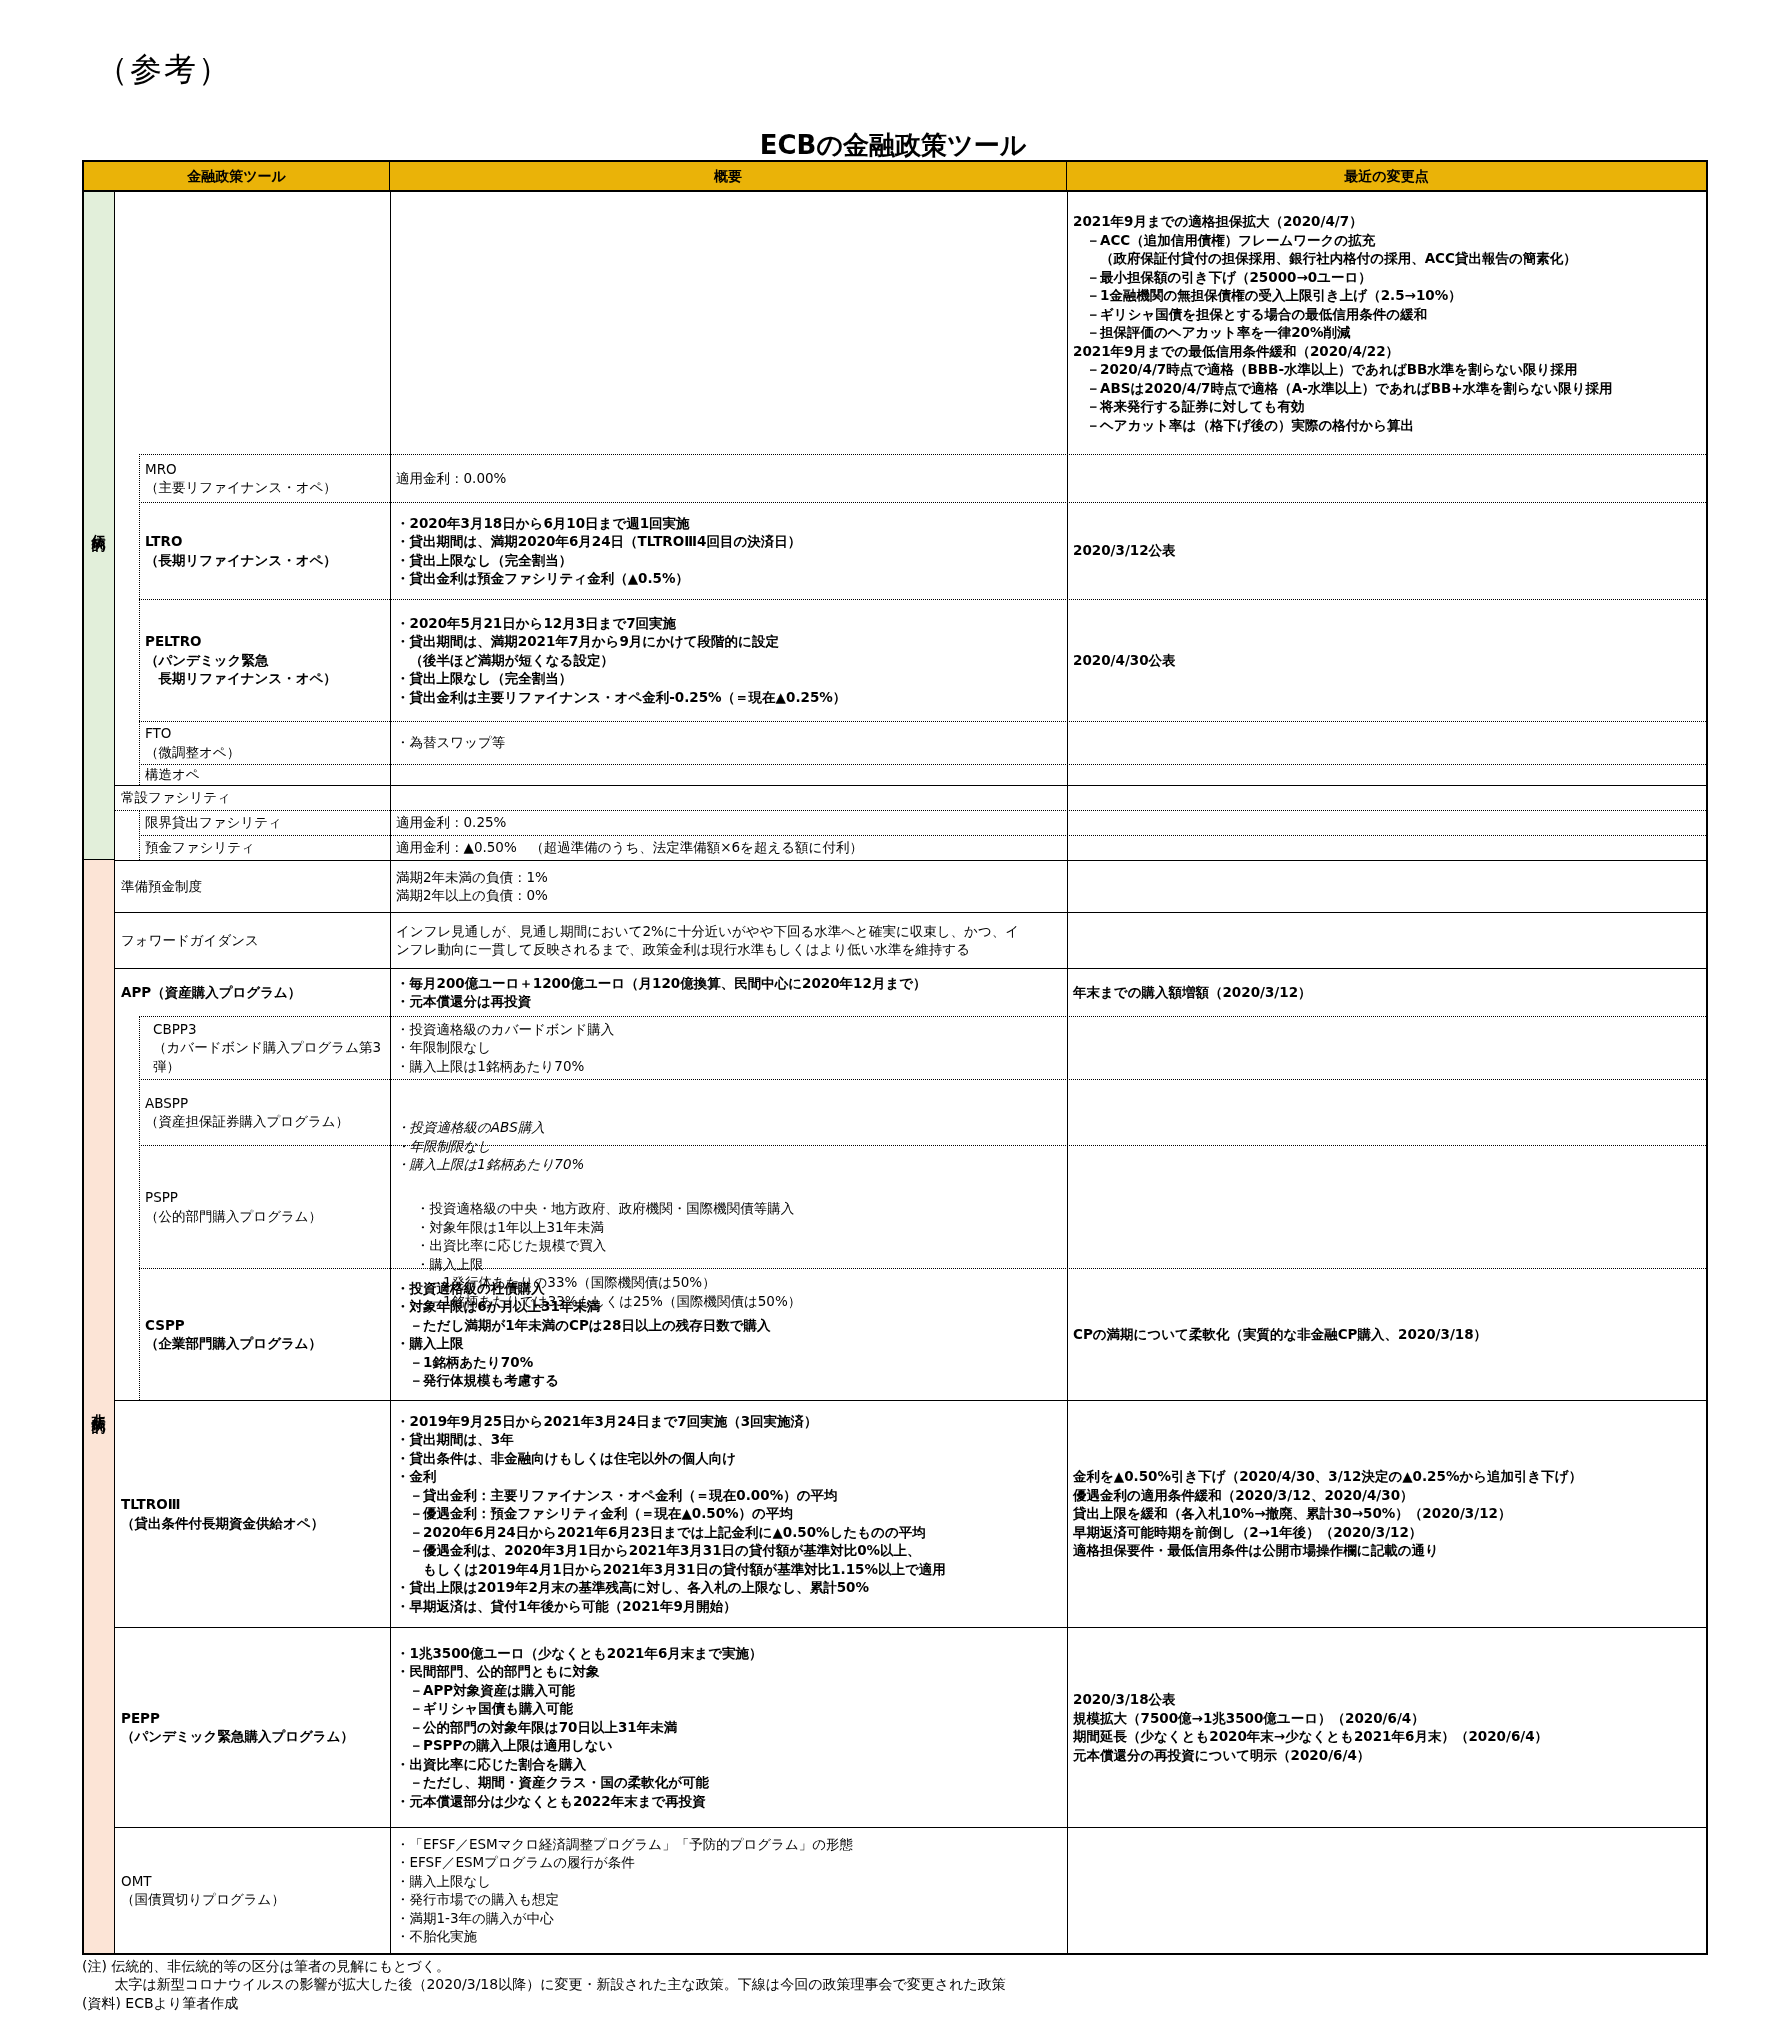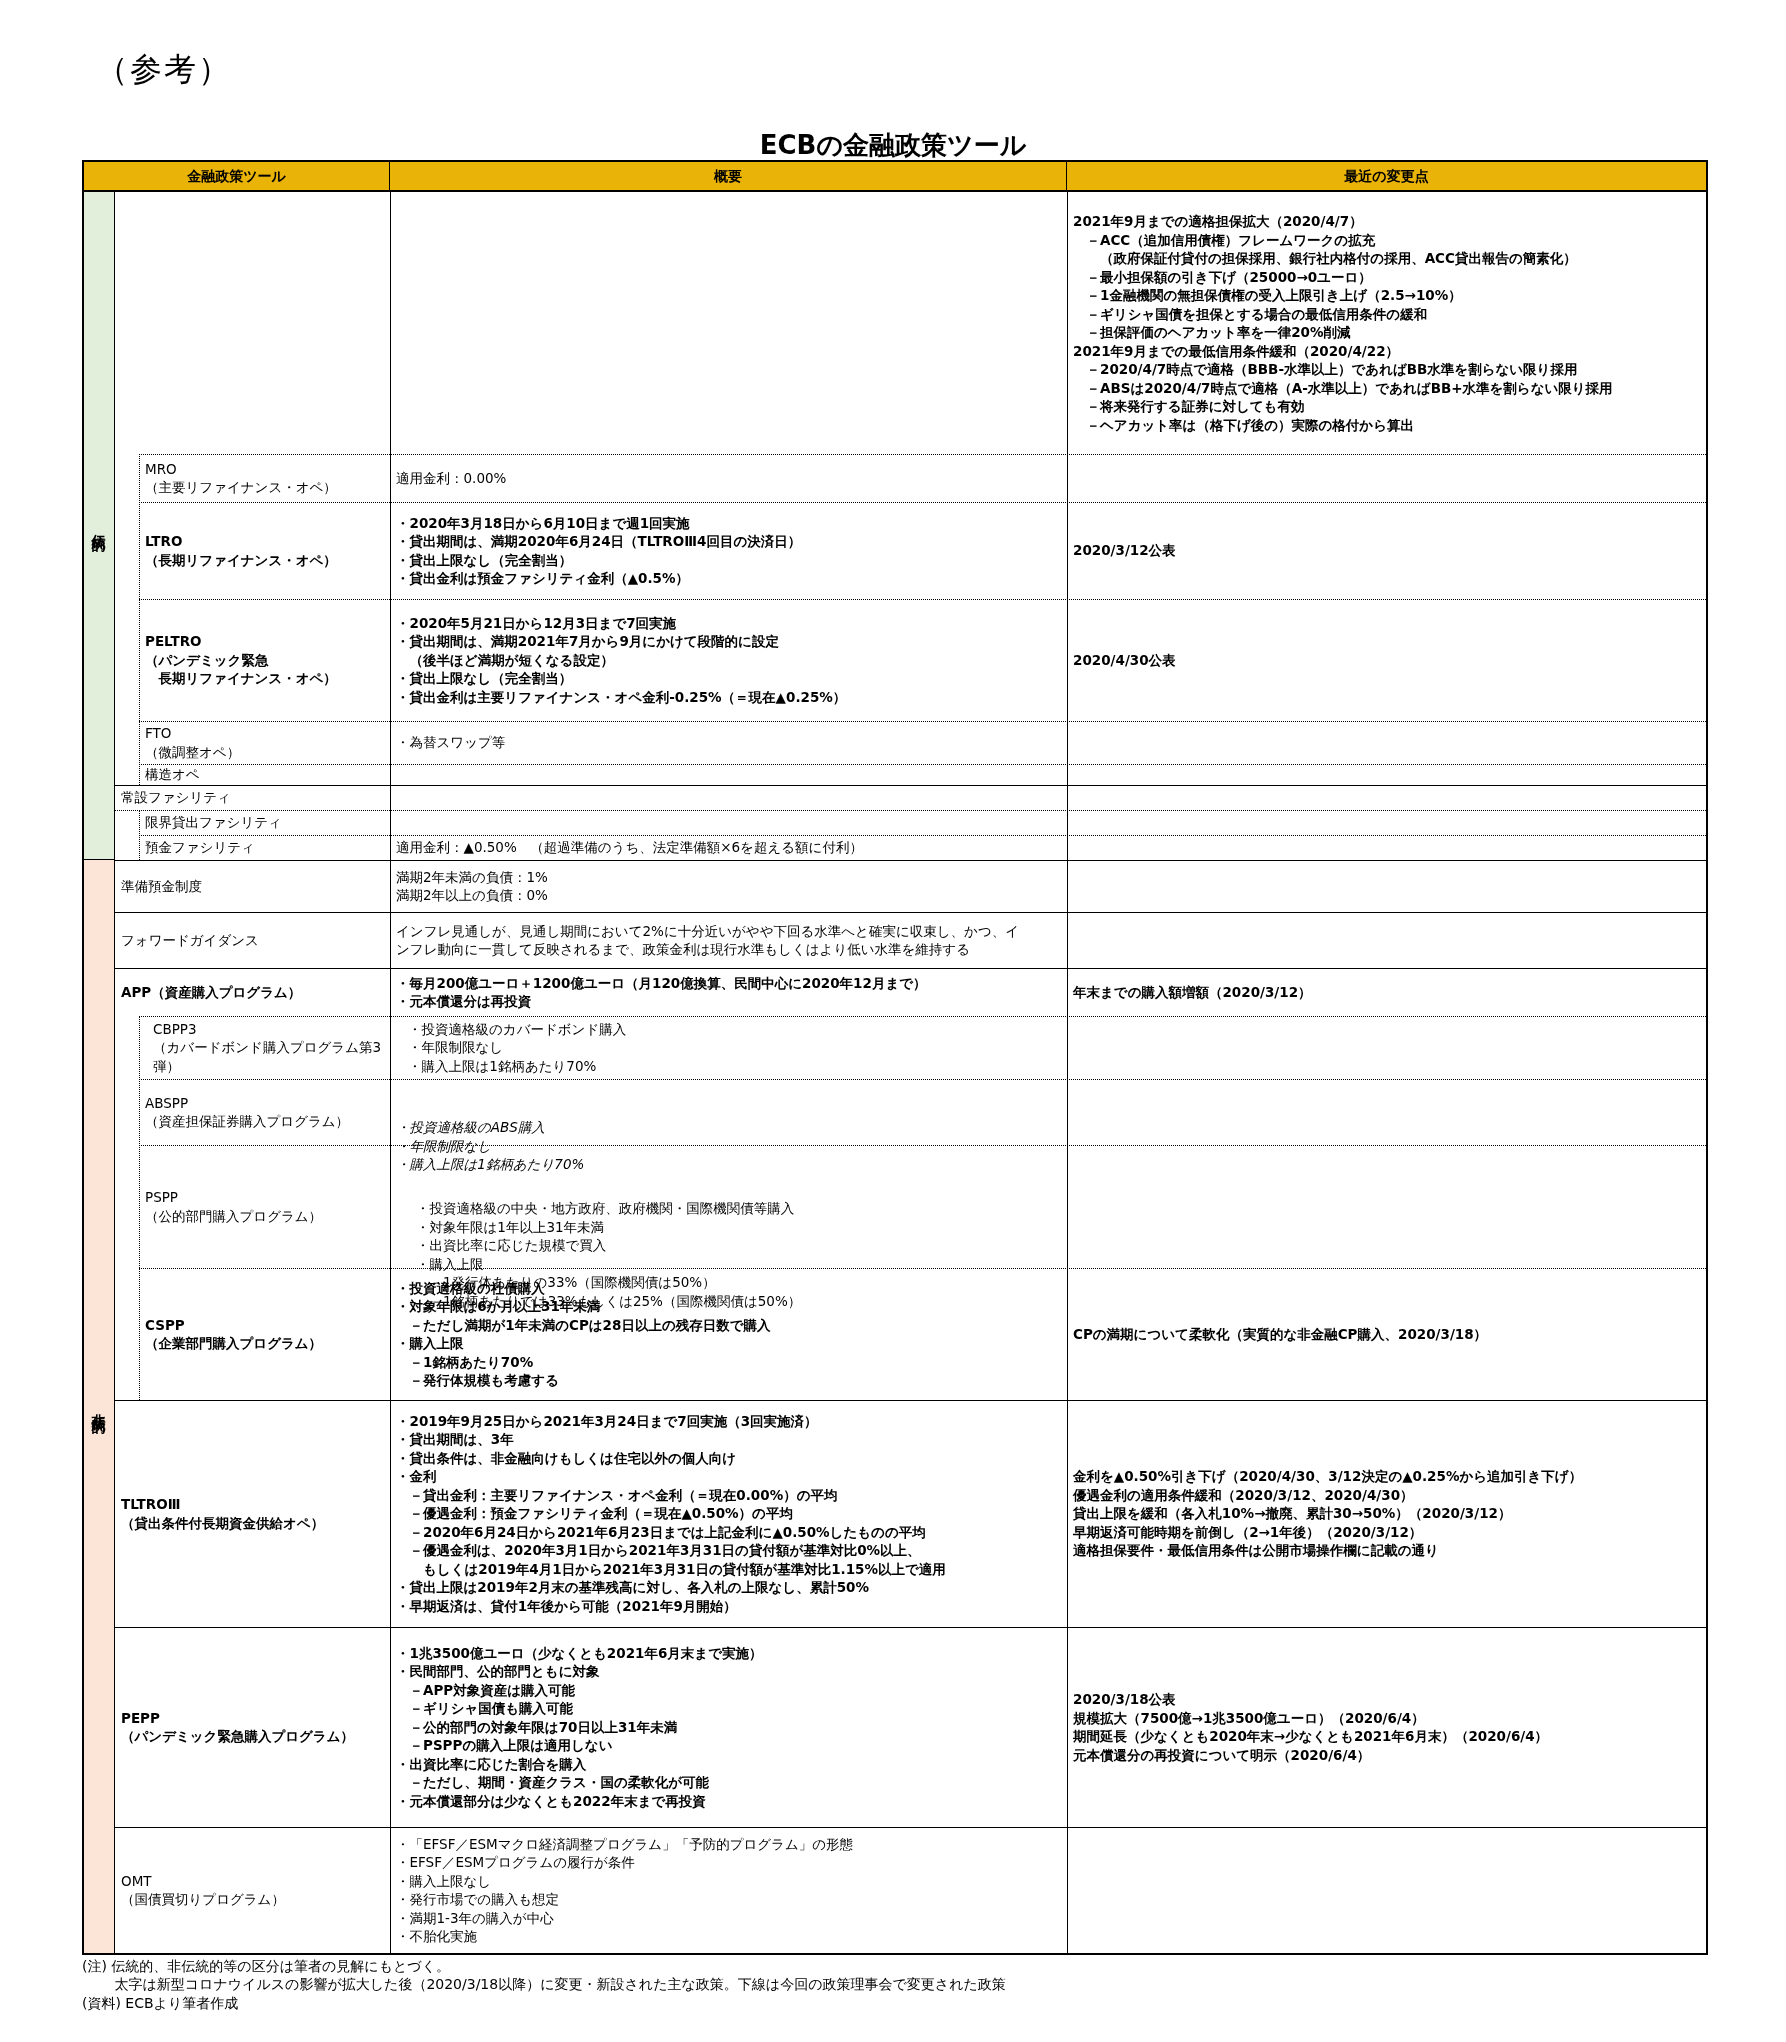--- a/index.html
+++ b/index.html
@@ -131,20 +131,23 @@
       <span>構造オペ</span>
     </div>
 
   <div class="cell vc" style="left:33px;top:623px;width:272px;height:25px;">
       <span>常設ファシリティ</span>
     </div>
 
   <div class="cell vc" style="left:57px;top:648px;width:248px;height:25px;">
       <span>限界貸出ファシリティ</span>
     </div>
+  <div class="cell vc" style="left:308px;top:648px;width:674px;height:25px;">
+      <span>適用金利：0.25%</span>
+    </div>
 
   <div class="cell vc" style="left:57px;top:673px;width:248px;height:25px;">
       <span>預金ファシリティ</span>
     </div>
   <div class="cell vc" style="left:308px;top:673px;width:674px;height:25px;">
       <span class="ln">適用金利：▲0.50%　（超過準備のうち、法定準備額×6を超える額に付利）</span>
     </div>
 
   <div class="cell vc" style="left:33px;top:698px;width:272px;height:52px;">
       <span>準備預金制度</span>
@@ -171,21 +174,21 @@
     </div>
   <div class="cell vc b" style="left:985px;top:806px;width:636px;height:48px;">
       <span>年末までの購入額増額（2020/3/12）</span>
     </div>
 
   <div class="cell vc" style="left:57px;top:854px;width:248px;height:63px;margin-left:8px;">
       <span>CBPP3</span>
       <span>（カバードボンド購入プログラム第3</span>
       <span>弾）</span>
     </div>
-  <div class="cell vc" style="left:308px;top:854px;width:674px;height:63px;margin-left:12px;">
+  <div class="cell vc" style="left:308px;top:854px;width:674px;height:63px;">
       <span>・投資適格級のカバードボンド購入</span>
       <span>・年限制限なし</span>
       <span>・購入上限は1銘柄あたり70%</span>
     </div>
 
   <div class="cell vc" style="left:57px;top:917px;width:248px;height:66px;">
       <span>ABSPP</span>
       <span>（資産担保証券購入プログラム）</span>
     </div>
   <div class="cell vc" style="left:308px;top:951px;width:762px;height:66px;font-style:italic;">

